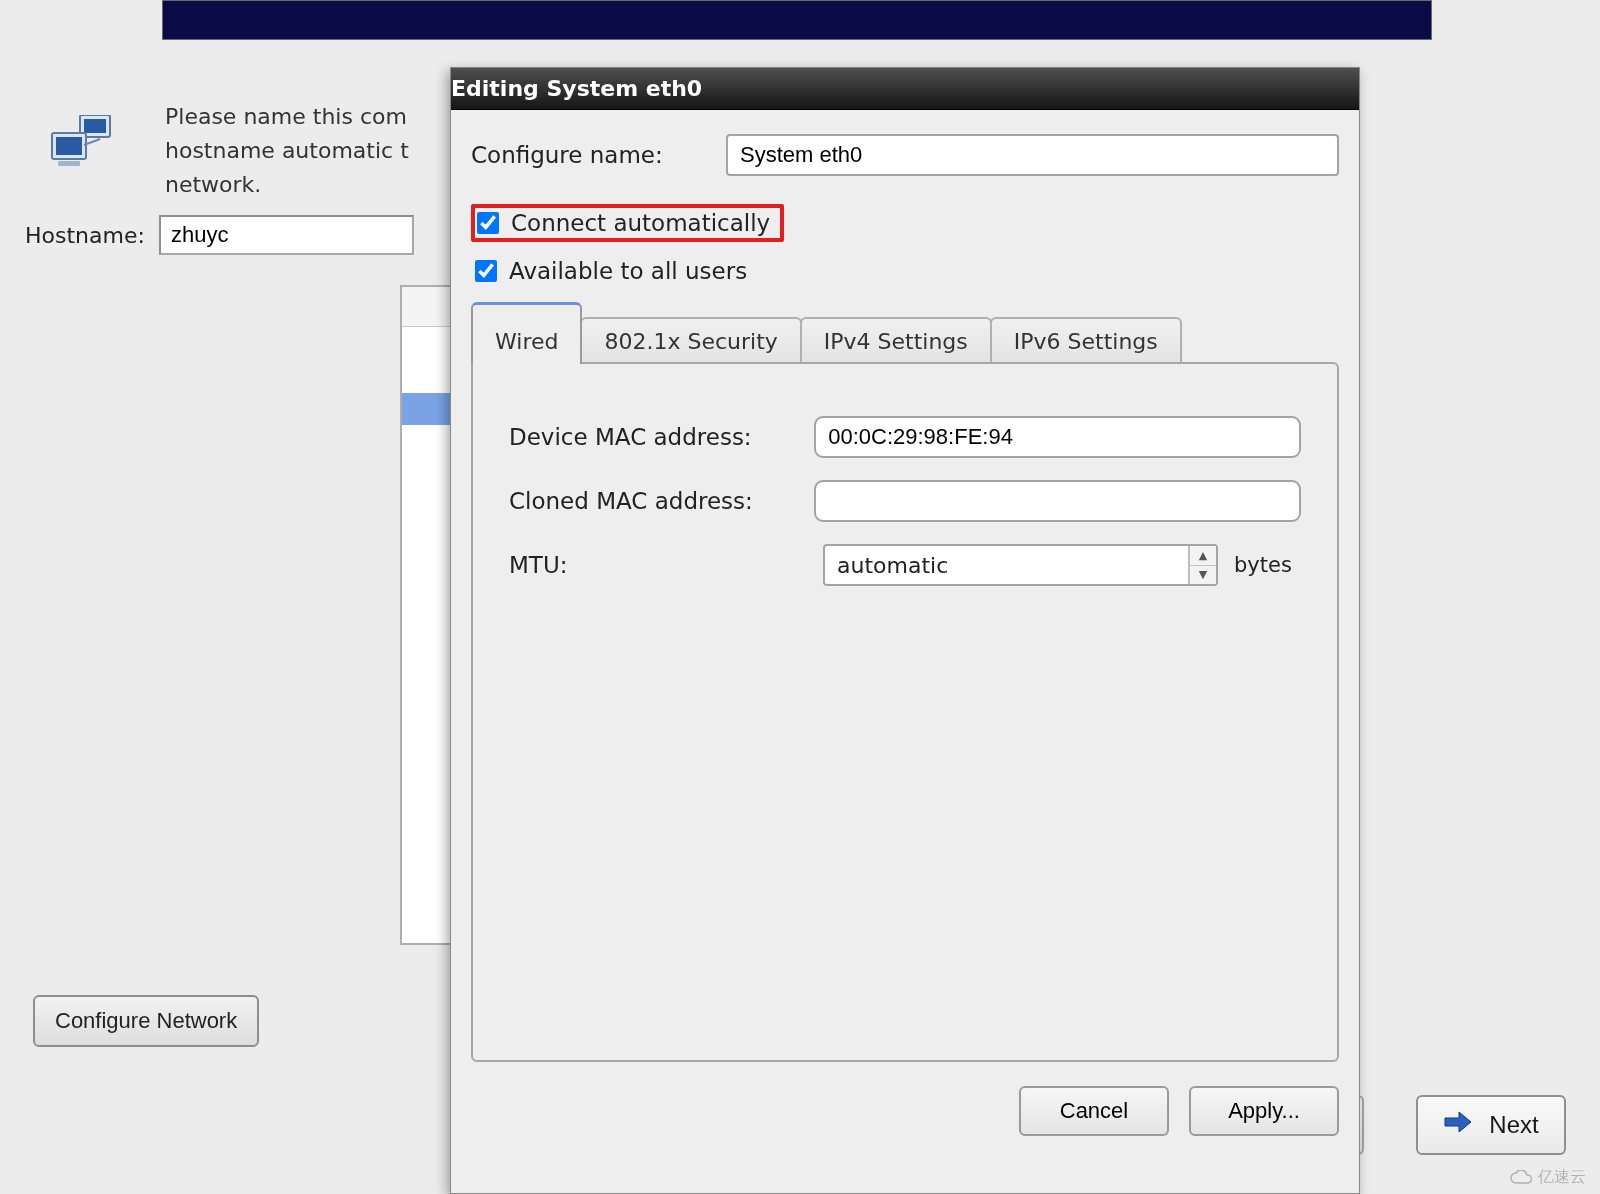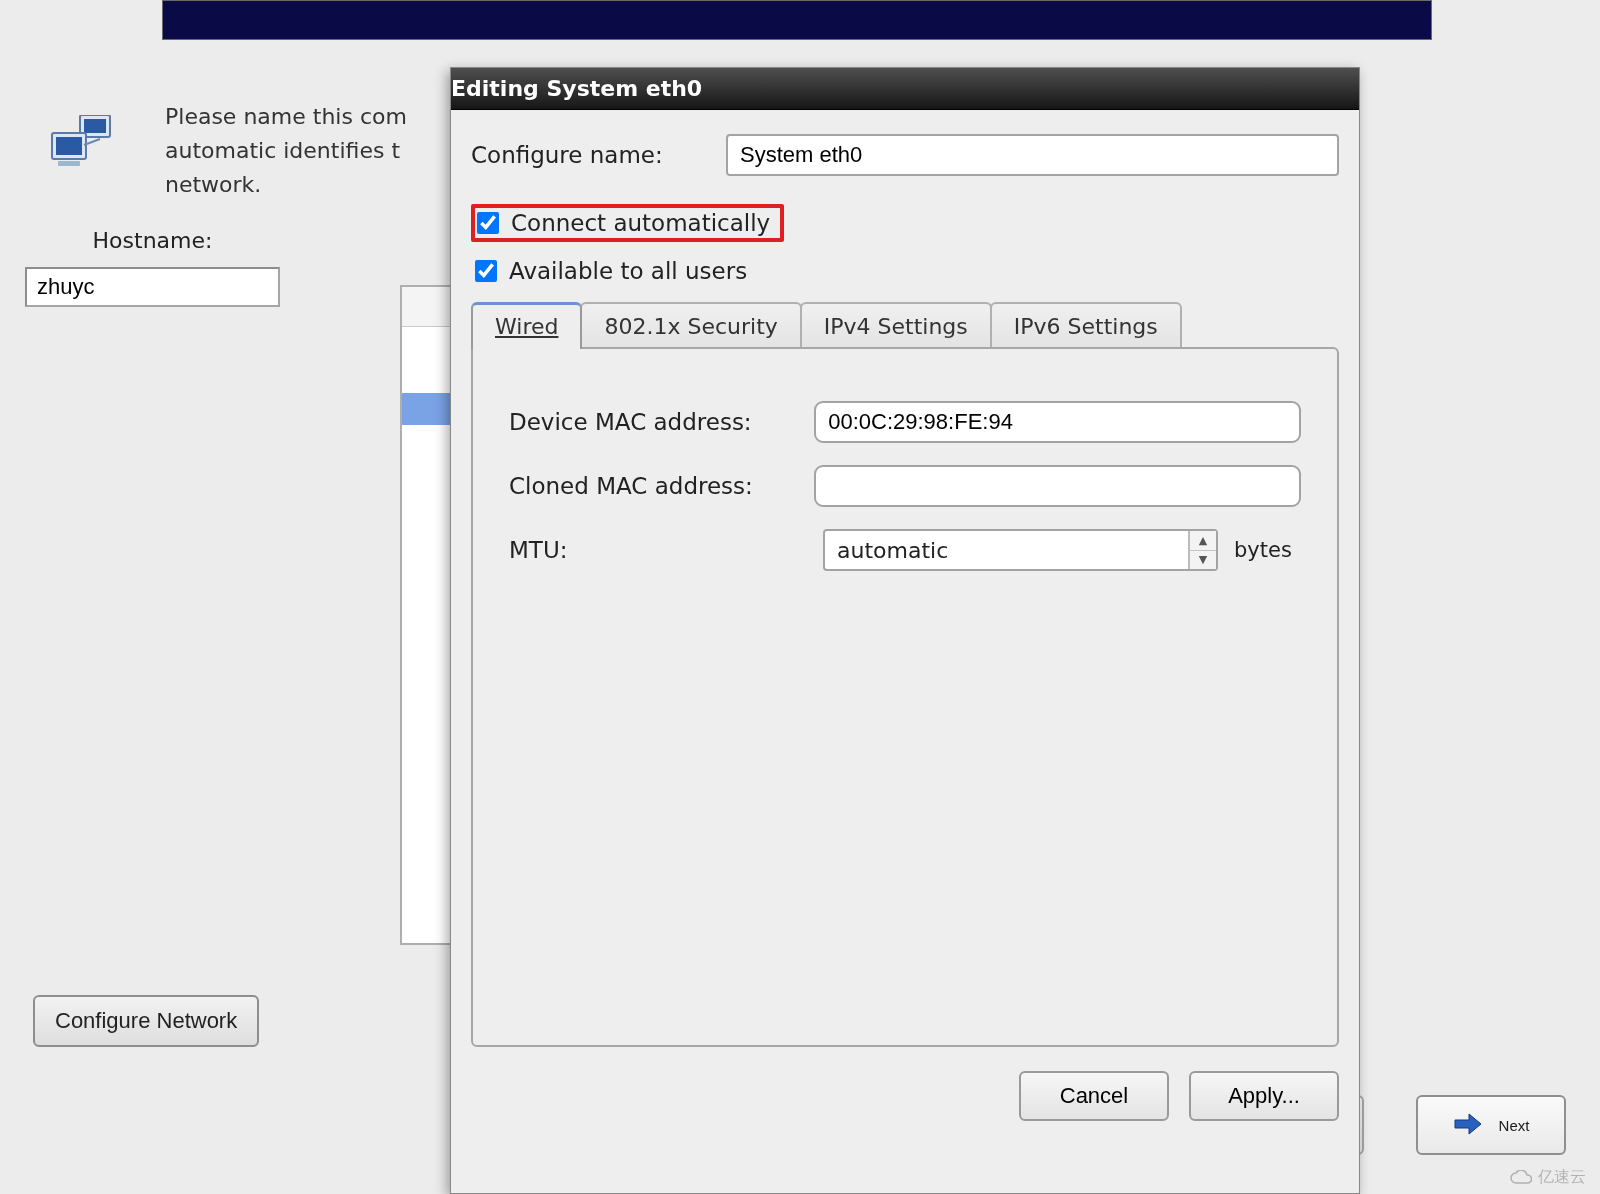--- a/index.html
+++ b/index.html
@@ -27,21 +27,21 @@
       position: absolute;
       left: 165px; top: 100px;
       font-size: 22px;
       line-height: 34px;
       color: #333;
     }
 
     
     .computers-icon { position: absolute; left: 50px; top: 115px; }
 
-    .hostname-row { position: absolute; left: 25px; top: 228px; display: flex; align-items: center; gap: 14px; flex-direction: column; }
+    .hostname-row { position: absolute; left: 25px; top: 215px; display: flex; align-items: center; gap: 14px; }
     .hostname-label { font-size: 22px; }
     .hostname-input {
       width: 255px; height: 40px;
       border: 2px solid #a6a6a6; border-top-color: #8e8e8e; border-left-color: #8e8e8e;
       background: #fff; font-size: 22px; padding: 0 10px;
     }
 
     .under-listbox {
       position: absolute;
       left: 400px; top: 285px;
@@ -68,21 +68,21 @@
       width: 275px; height: 60px;
       border: 2px solid #a5a5a5; border-radius: 6px;
       background: linear-gradient(#f6f6f6,#e6e6e6);
     }
     .next-btn {
       position: absolute; left: 1416px; top: 1095px;
       width: 150px; height: 60px;
       border: 2px solid #8f8f8f; border-radius: 6px;
       background: linear-gradient(#fafafa,#e9e9e9);
       display: flex; align-items: center; justify-content: center; gap: 16px;
-      font-size: 15px; color: #1a1a1a;
+      font-size: 24px; color: #1a1a1a;
     }
     .next-arrow { display: inline-block; }
 
     
     .dialog {
       position: absolute;
       left: 450px; top: 67px;
       width: 910px; height: 1127px;
       background: #eeeeee;
       border: 1px solid #888;
@@ -132,22 +132,21 @@
       border-top-left-radius: 6px; border-top-right-radius: 6px;
       font-size: 22px; color: #333;
       margin-right: -2px;
       cursor: default;
     }
     .tab.active {
       background: #eeeeee;
       border-color: #9a9a9a;
       position: relative; z-index: 2;
       border-top: 3px solid #6a92d8;
-      padding-top: 9px;
-      text-decoration: underline;
+      padding-top: 24px;
     }
     .tab-panel {
       border: 2px solid #a7a7a7;
       border-radius: 0 6px 6px 6px;
       background: #eeeeee;
       height: 700px;
       padding: 30px 36px;
       position: relative; top: -2px; z-index:1;
     }
 
@@ -197,21 +196,21 @@
     <rect x="34" y="4" width="22" height="14" fill="#2a5aa3"></rect>
     <rect x="2" y="18" width="34" height="26" fill="#dce7f5" stroke="#5a7aa8" stroke-width="2" rx="2"></rect>
     <rect x="6" y="22" width="26" height="18" fill="#2a5aa3"></rect>
     <rect x="8" y="46" width="22" height="5" fill="#9fb6cf" rx="1"></rect>
     <path d="M34 30 L50 24" stroke="#6b8ab0" stroke-width="2" fill="none"></path>
   </svg>
 </div>
 
 <div class="under-text">
   <div>Please name this com</div>
-  <div>automatic identifies t</div>
+  <div>hostname automatic t</div>
   <div>network.</div>
 </div>
 
 <div class="hostname-row">
   <span class="hostname-label">Hostname:</span>
   <input class="hostname-input" value="zhuyc" style="">
 </div>
 
 <div class="under-listbox">
   <div class="hdr"></div>

